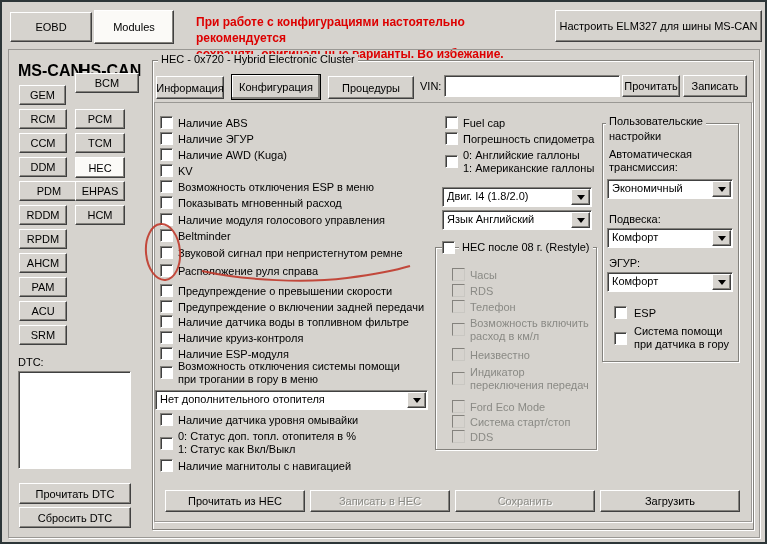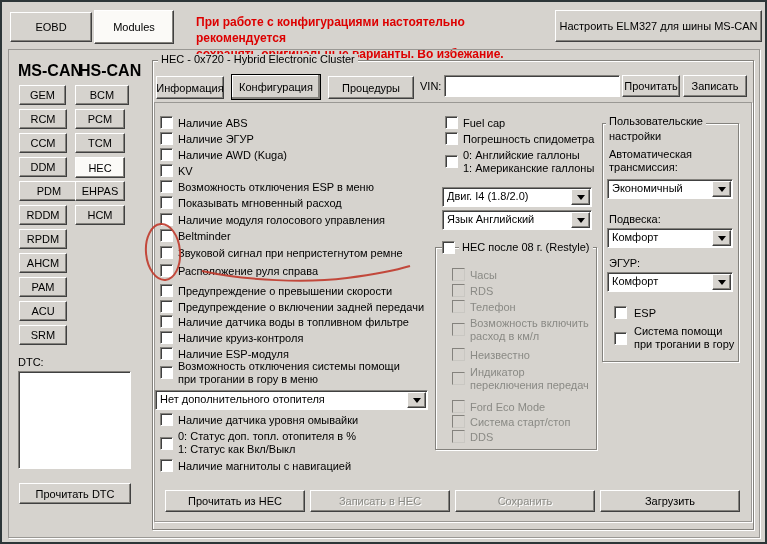--- a/index.html
+++ b/index.html
@@ -60,30 +60,31 @@
   <div class="abs btn" style="left:17px;top:131px;width:48px;height:20px">CCM</div>
   <div class="abs btn" style="left:17px;top:155px;width:48px;height:20px">DDM</div>
   <div class="abs btn" style="left:17px;top:179px;width:60px;height:20px">PDM</div>
   <div class="abs btn" style="left:17px;top:203px;width:48px;height:20px">RDDM</div>
   <div class="abs btn" style="left:17px;top:227px;width:48px;height:20px">RPDM</div>
   <div class="abs btn" style="left:17px;top:251px;width:48px;height:20px">AHCM</div>
   <div class="abs btn" style="left:17px;top:275px;width:48px;height:20px">PAM</div>
   <div class="abs btn" style="left:17px;top:299px;width:48px;height:20px">ACU</div>
   <div class="abs btn" style="left:17px;top:323px;width:48px;height:20px">SRM</div>
 
-  <div class="abs btn" style="left:73px;top:83px;width:54px;height:20px">BCM</div>
+  <div class="abs btn" style="left:73px;top:71px;width:64px;height:20px">BCM</div>
   <div class="abs btn" style="left:73px;top:107px;width:50px;height:20px">PCM</div>
   <div class="abs btn" style="left:73px;top:131px;width:50px;height:20px">TCM</div>
   <div class="abs btn white" style="left:73px;top:155px;width:50px;height:21px">HEC</div>
   <div class="abs btn" style="left:73px;top:179px;width:50px;height:20px">EHPAS</div>
   <div class="abs btn" style="left:73px;top:203px;width:50px;height:20px">HCM</div>
 
   <div class="abs" style="left:16px;top:354px">DTC:</div>
   <div class="abs sunken" style="left:16px;top:369px;width:113px;height:98px"></div>
   <div class="abs btn" style="left:17px;top:481px;width:112px;height:21px">Прочитать DTC</div>
+  <div class="abs btn" style="left:17px;top:505px;width:112px;height:21px">Сбросить DTC</div>
 
   <div class="abs group" style="left:150px;top:58px;width:602px;height:470px"></div>
   <div class="abs legend" style="left:156px;top:52px">HEC - 0x720 - Hybrid Electronic Cluster</div>
 
   <div class="abs btn tab" style="left:154px;top:74px;width:68px;height:23px">Информация</div>
   <div class="abs btn tab active" style="left:229px;top:72px;width:90px;height:26px">Конфигурация</div>
   <div class="abs btn tab" style="left:326px;top:74px;width:86px;height:23px">Процедуры</div>
   <div class="abs" style="left:418px;top:78px">VIN:</div>
   <input class="abs sunken" style="left: 442px; top: 73px; width: 176px; height: 22px; font: 11px &quot;Liberation Sans&quot;, sans-serif; padding-left: 3px;" value="">
   <div class="abs btn" style="left:620px;top:73px;width:58px;height:22px">Прочитать</div>
@@ -212,21 +213,21 @@
     <span class="combo-field">Комфорт</span>
     <span class="combo-btn">
         <span class="arr"></span>
       </span>
   </div>
 
   <span class="abs cb" style="left:612px;top:304px"></span>
   <span class="abs cb-label" style="left:632px;top:305px">ESP</span>
   <span class="abs cb" style="left:612px;top:330px"></span>
   <span class="abs cb-label" style="left:632px;top:323px;width:105px">Система помощи
-при трогании в гору</span>
+при датчика в гору</span>
 
   <div class="abs btn disabled" style="left:308px;top:488px;width:140px;height:22px">Записать в HEC</div>
   <div class="abs btn" style="left:163px;top:488px;width:140px;height:22px">Прочитать из HEC</div>
   <div class="abs btn" style="left:598px;top:488px;width:140px;height:22px">Загрузить</div>
   <div class="abs btn disabled" style="left:453px;top:488px;width:140px;height:22px">Сохранить</div>
 
   <svg class="abs anno" style="left:0;top:0" width="767" height="544" viewBox="0 0 767 544">
     <ellipse cx="161" cy="250" rx="17" ry="28" fill="none" stroke="#c0392b" stroke-width="2" transform="rotate(-5 161 250)" opacity="0.9"></ellipse>
     <path d="M200,269 C245,279 305,281 345,276 C375,272 398,267 408,264" fill="none" stroke="#c0392b" stroke-width="2" opacity="0.9"></path>
   </svg>

